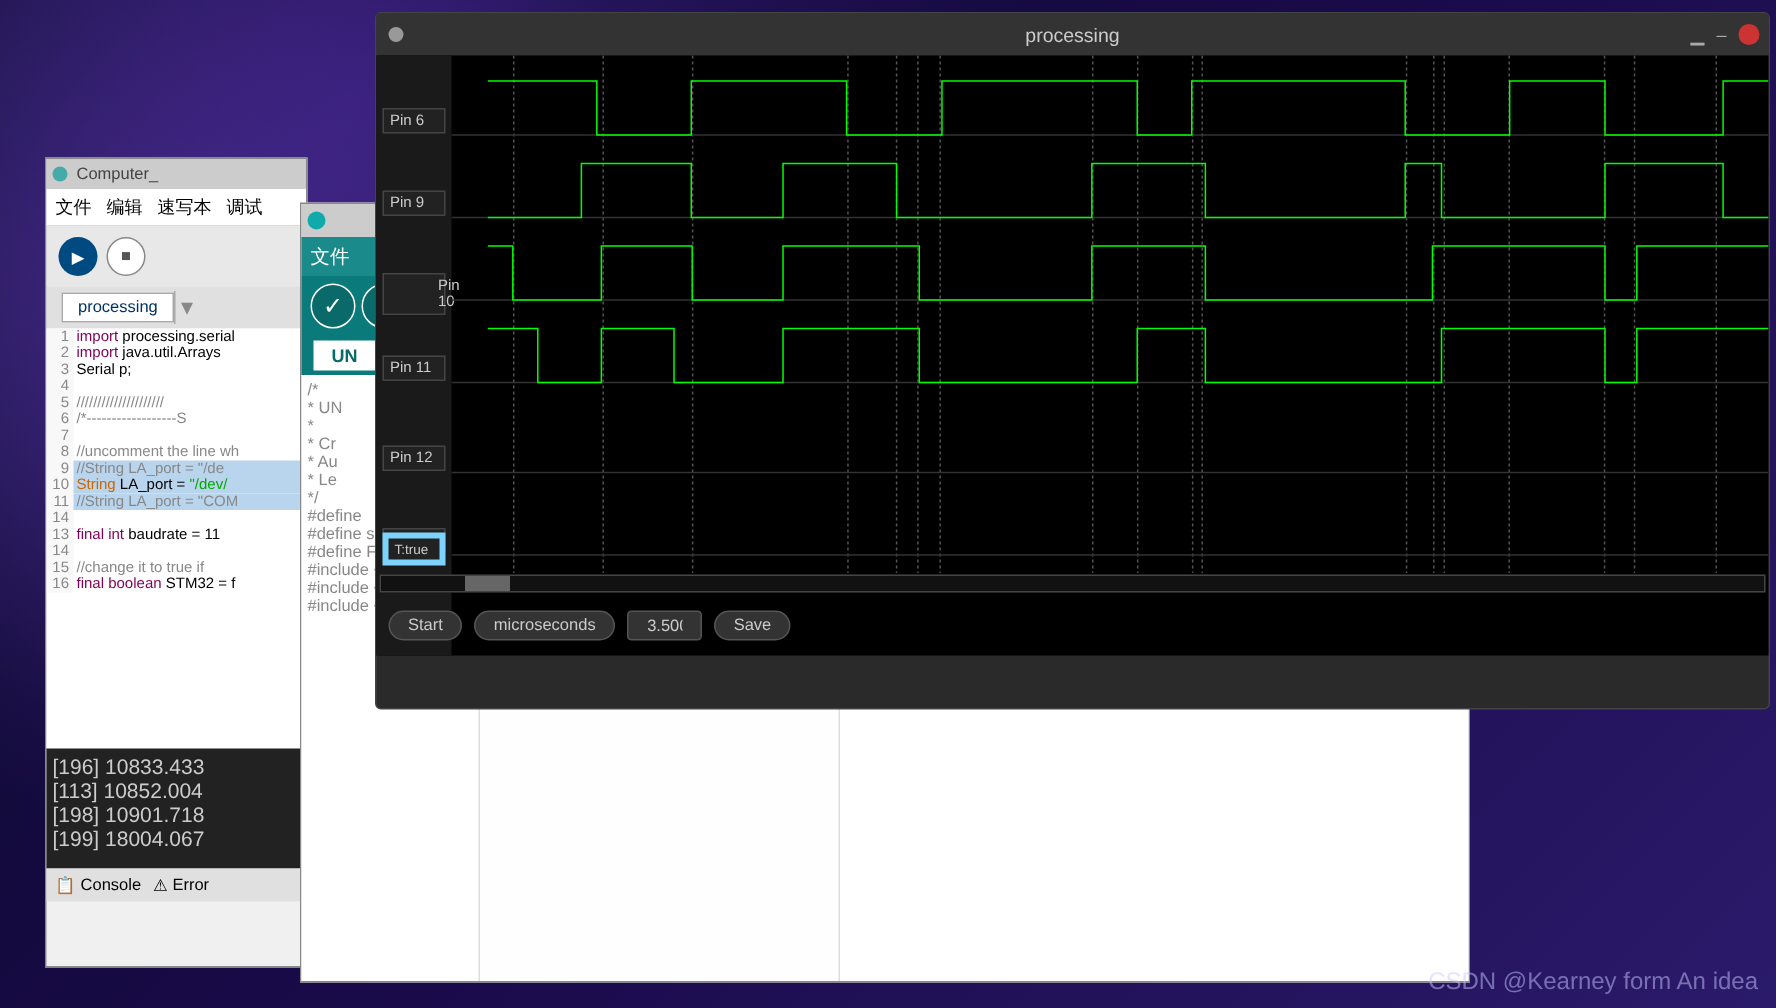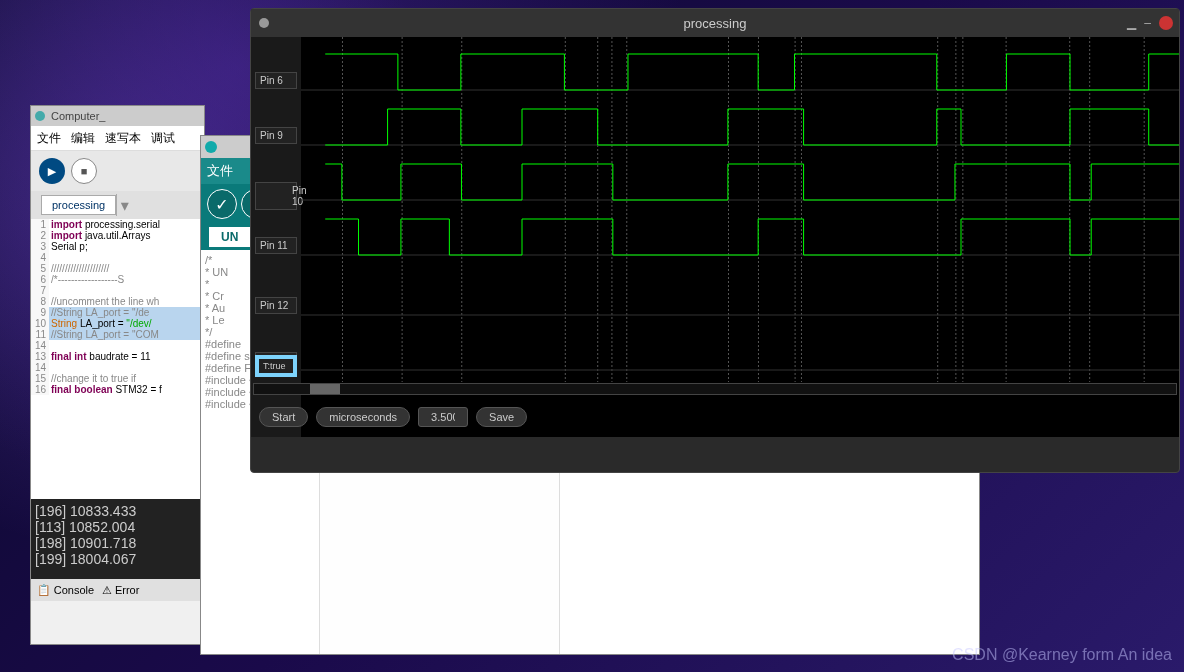--- a/index.html
+++ b/index.html
@@ -15,21 +15,21 @@
 .proc-tb .rbtn{width:26px;height:26px;border-radius:50%;background:#004a82;display:flex;align-items:center;justify-content:center;color:#fff;font-size:11px}
 .proc-tb .rbtn.stop{background:#fff;border:1px solid #888;color:#555}
 .proc-tab{height:28px;background:#e0e0e0;display:flex;align-items:center;padding:0 10px}
 .proc-tab .t{background:#fff;border:1px solid #aaa;padding:3px 10px;font-size:11px;color:#036}
 .proc-tab .dd{width:16px;height:22px;border-left:1px solid #aaa;display:flex;align-items:center;justify-content:center;color:#888}
 .proc-code{background:#fff;font-family:monospace;font-size:10px;overflow:hidden;height:280px}
 .proc-code .ln{display:flex}
 .proc-code .num{width:18px;text-align:right;color:#888;padding-right:3px;background:#f8f8f8;flex-shrink:0}
 .proc-code .src{white-space:pre;padding-left:2px;flex:1}
 .proc-code .hl{background:#b9d5ee}
-.kw{color:#7f0055;font-weight:bold}
+.kw{color:#7f0055;font-weight:normal}
 .str{color:#0a0}
 .cmt{color:#888}
 .typ{color:#c60}
 .proc-out{background:#222;color:#ccc;font-family:monospace;font-size:14px;padding:4px;height:80px;overflow:hidden}
 .proc-foot{background:#e0e0e0;height:22px;display:flex;align-items:center;padding:0 6px;gap:8px;font-size:11px}
 .proc-foot .ci{display:flex;align-items:center;gap:3px}
 
 
 .ard-ide{position:absolute;left:200px;top:135px;width:780px;height:520px;background:#fff;border:1px solid #888;z-index:2}
 .ard-title{height:22px;background:#ccc;display:flex;align-items:center;padding:0 4px}

